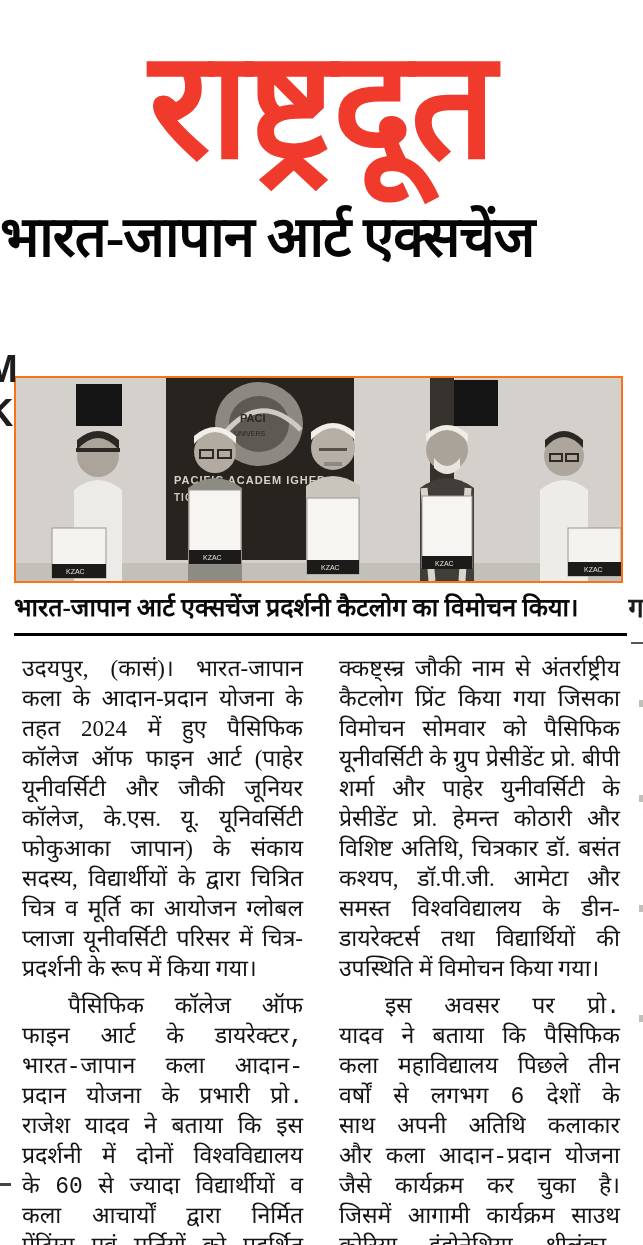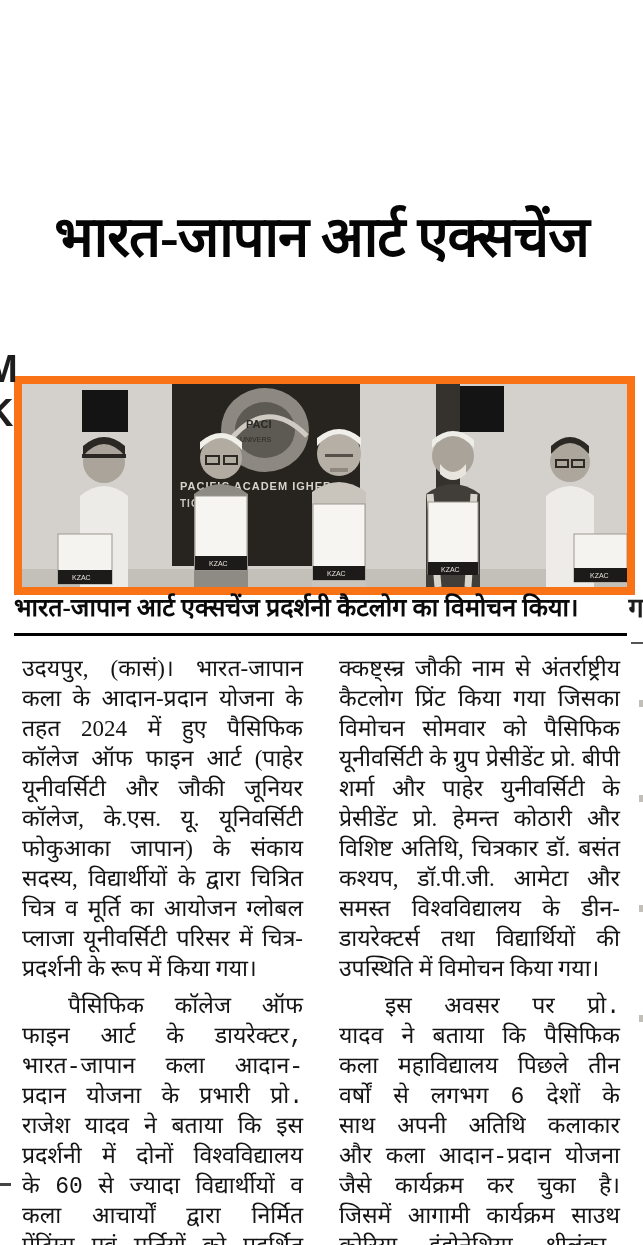--- a/index.html
+++ b/index.html
@@ -6,27 +6,27 @@
   .page{
     position:relative;width:643px;height:1245px;background:#ffffff;
     overflow:hidden;font-family:"Liberation Serif",serif;color:#111;
   }
   .masthead{
     position:absolute;top:6px;left:0;width:643px;height:200px;
     text-align:center;font-size:150px;line-height:200px;font-weight:700;
     letter-spacing:-2px;
   }
   .headline{
-    position:absolute;top:196px;left:0;width:643px;text-align:center;
+    position:absolute;top:196px;left:0;width:643px;
     font-size:56px;line-height:83px;font-weight:700;color:#050505;
     letter-spacing:-1px;
   }
   .photo-frame{
     position:absolute;top:376px;left:14px;width:605px;height:203px;
-    border:8px solid #f97316;background:#d2cfca;
+    border:2px solid #f97316;background:#d2cfca;
   }
   .photo-frame svg{display:block;width:100%;height:100%;}
   .caption{
     position:absolute;top:591px;left:14px;width:615px;
     font-size:25px;line-height:34px;font-weight:700;color:#0a0a0a;
     white-space:nowrap;
   }
   .caption-rule{
     position:absolute;top:633px;left:14px;width:613px;height:0;
     border-top:3px solid #000;
@@ -48,20 +48,21 @@
   .edge-dash{position:absolute;left:0;top:1183px;width:11px;height:3px;background:#444;}
   .edge-right-1{right:-18px;top:588px;font-size:27px;font-weight:700;font-family:"Liberation Serif",serif;}
   .edge-right-line{position:absolute;right:0;top:642px;width:12px;height:2px;background:#555;}
   .tick{position:absolute;right:0;width:4px;height:7px;background:#c2beb8;}
 </style>
 </head>
 <body>
 
 <div class="page">
 
+  <div class="masthead" style="color:#f03a2c;">राष्ट्रदूत</div>
 
   <div class="headline">
     <div>भारत-जापान आर्ट एक्सचेंज</div>
   </div>
 
   <div class="photo-frame">
     <svg viewBox="0 0 605 203" preserveAspectRatio="none">
 
       <rect x="0" y="0" width="605" height="203" fill="#d4d1cc"></rect>
       <rect x="0" y="185" width="605" height="18" fill="#c3c0ba"></rect>

